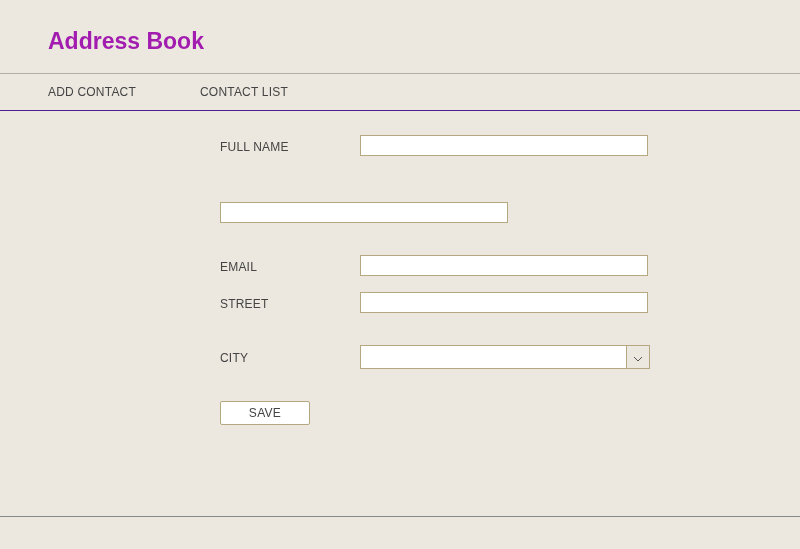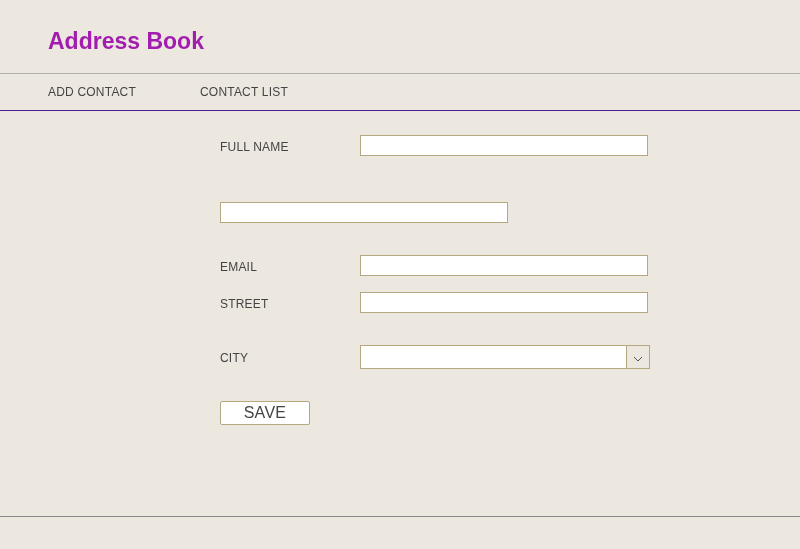--- a/index.html
+++ b/index.html
@@ -102,21 +102,21 @@
       height: 6px;
     }
     .save-row {
       margin-top: 18px;
     }
     .save-btn {
       width: 90px;
       height: 24px;
       border: 1px solid #b5a77f;
       background-color: #fff;
-      font-size: 16px;
+      font-size: 12px;
       color: #444;
       letter-spacing: 0.3px;
       cursor: pointer;
       text-align: center;
       line-height: 22px;
       border-radius: 2px;
     }
     .footer-rule {
       position: absolute;
       left: 0;

